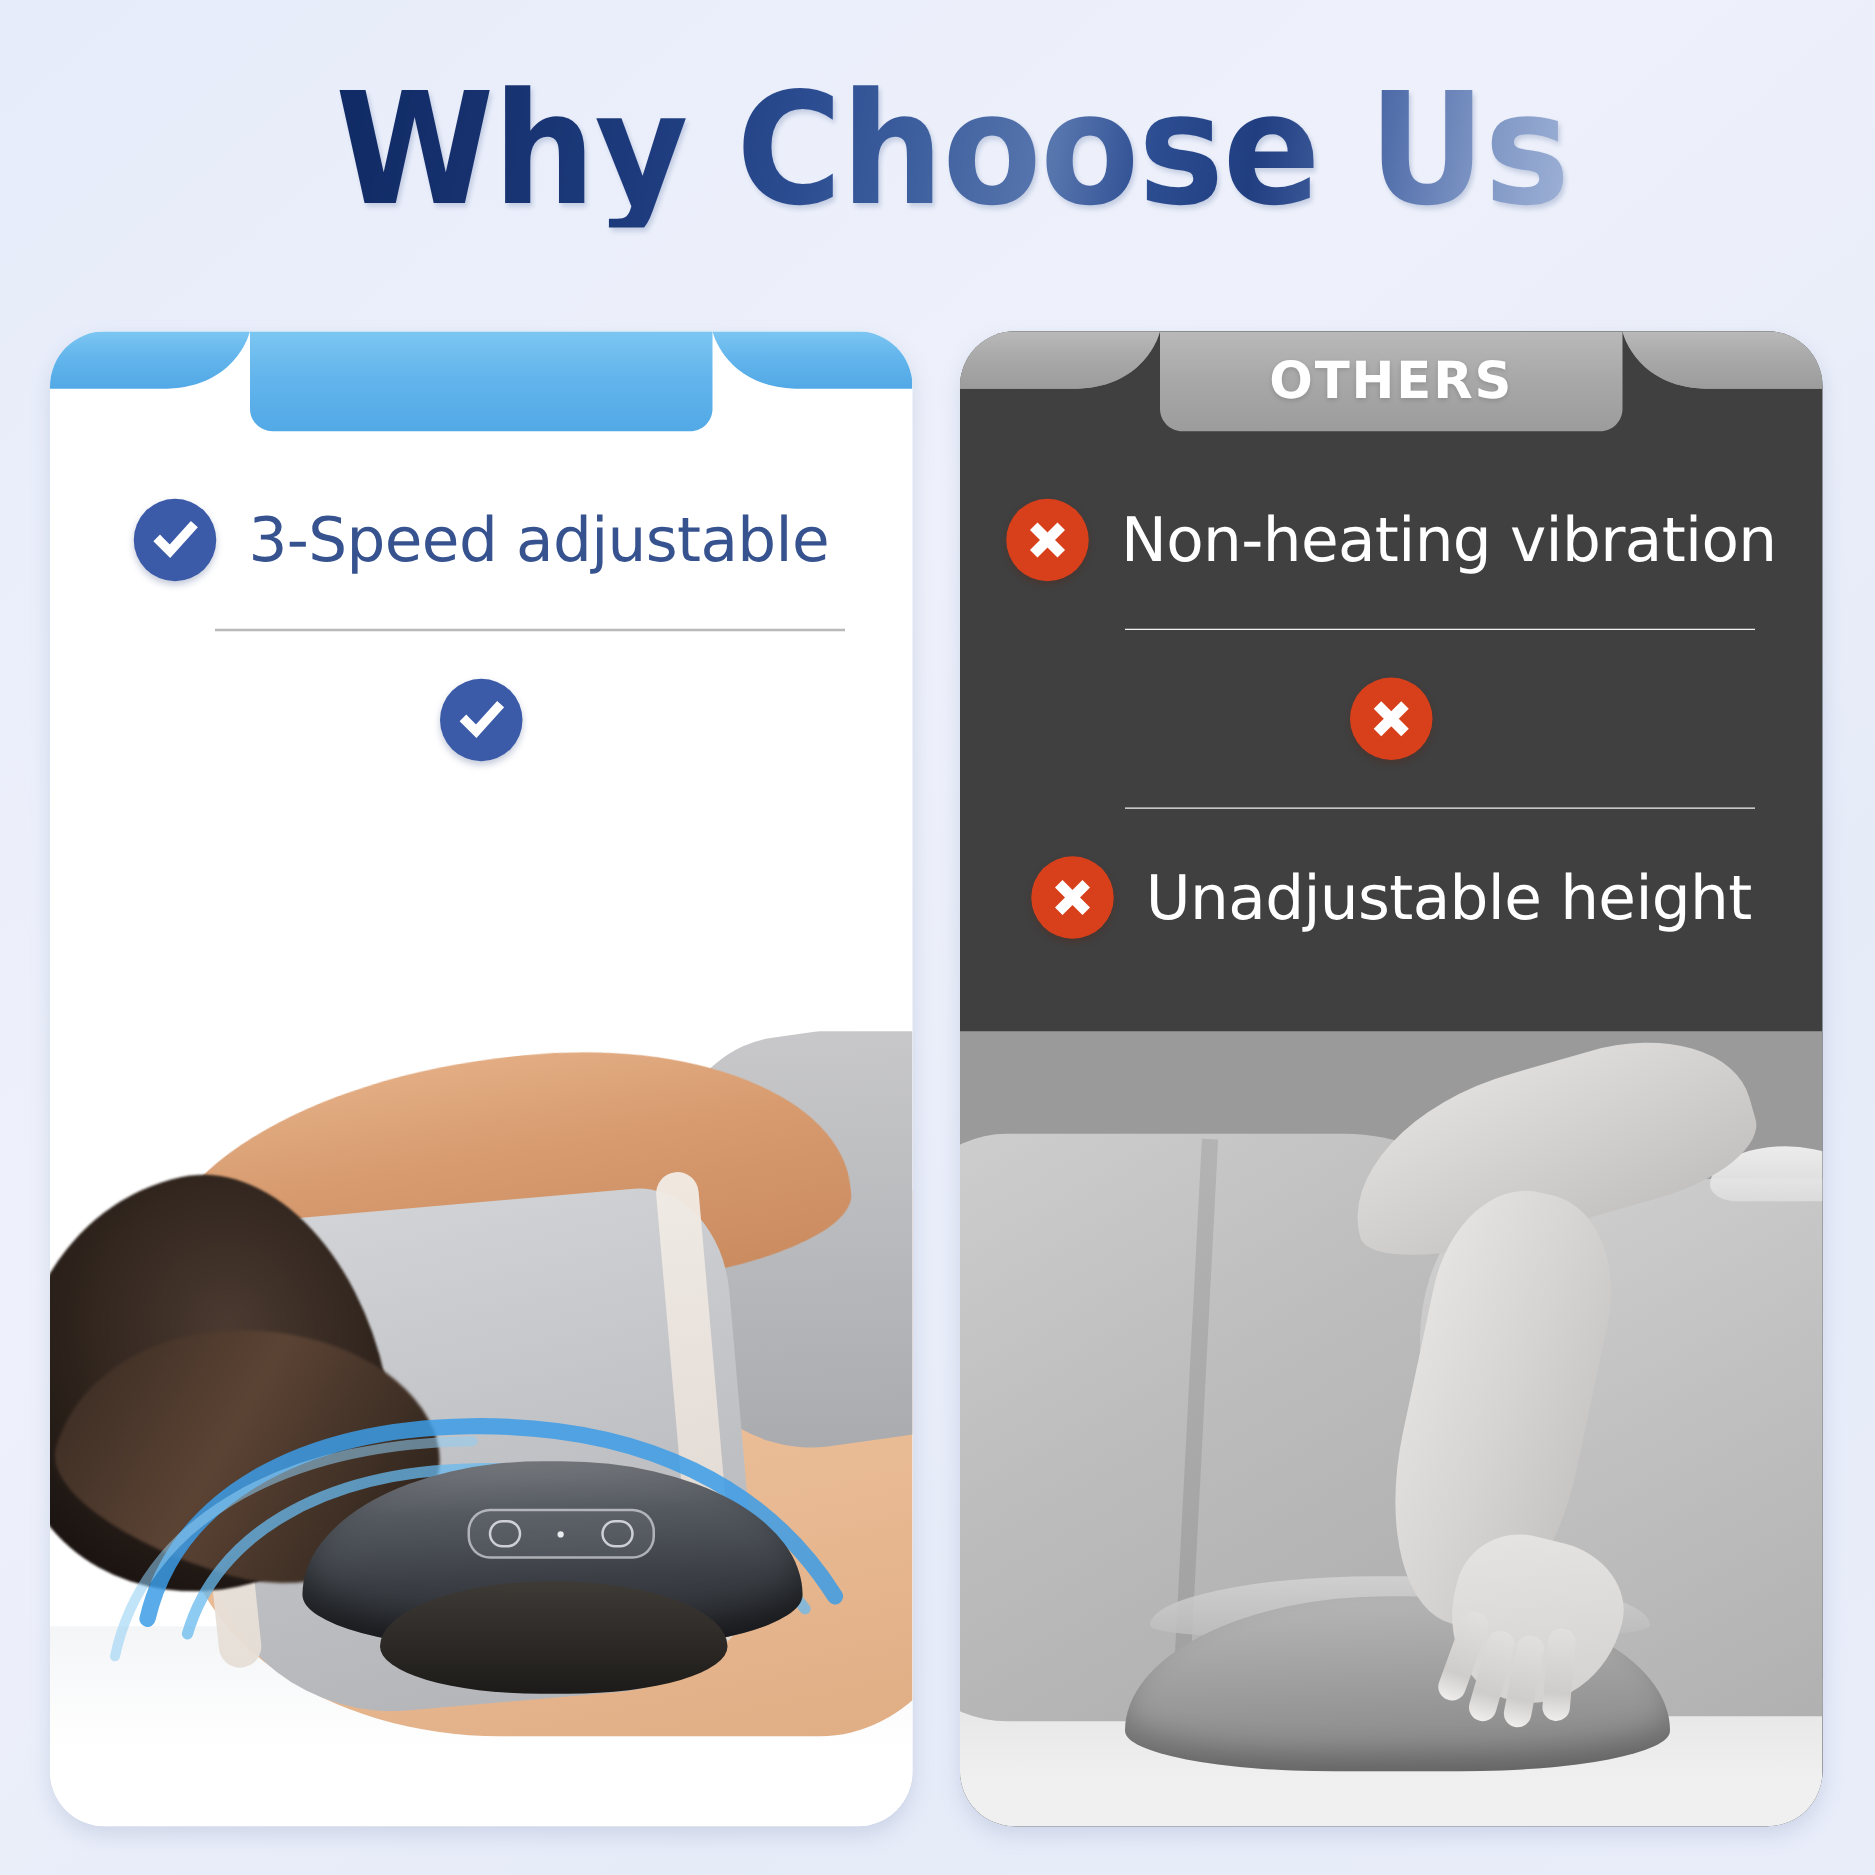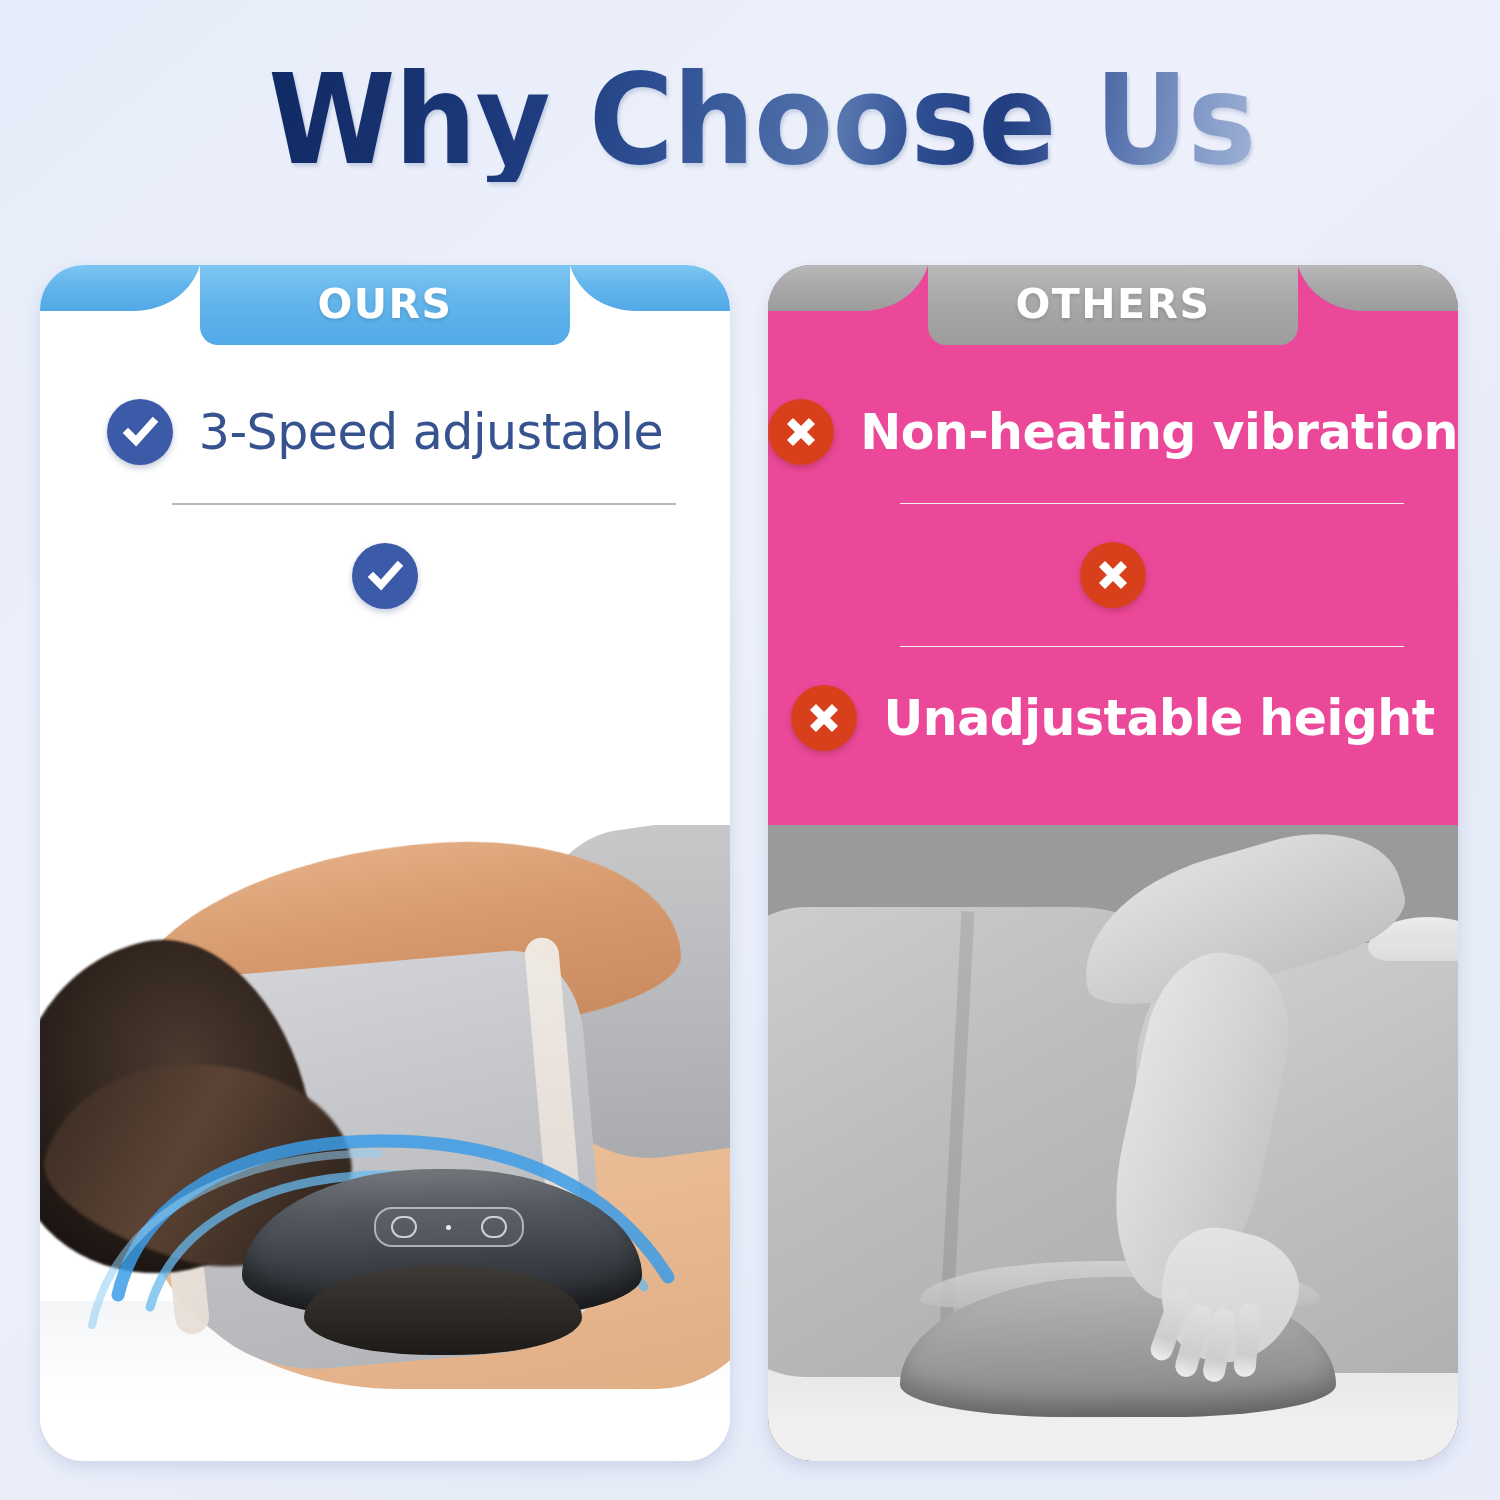--- a/index.html
+++ b/index.html
@@ -41,21 +41,21 @@
   
   .panel {
     position:absolute;
     top:265px;
     width:690px;
     height:1196px;
     border-radius:44px;
     overflow:hidden;
   }
   #panel-ours  { left:40px;  background:#ffffff; box-shadow:0 7px 16px rgba(110,130,175,.22); }
-  #panel-others{ left:768px; background:#ec4899; box-shadow:0 7px 16px rgba(110,130,175,.22); }
+  #panel-others{ left:768px; background:#404040; box-shadow:0 7px 16px rgba(110,130,175,.22); }
 
   
   .tab-band {
     position:absolute; top:0; left:0; width:100%; height:82px;
   }
   .tab-band svg { display:block; width:100%; height:100%; }
   .tab-label {
     position:absolute; top:0; left:0; width:100%; height:78px;
     display:flex; align-items:center; justify-content:center;
     font-size:41px; font-weight:700; letter-spacing:1.5px;
@@ -79,21 +79,21 @@
   .icon-badge.check { background:#3b5aa8; box-shadow:0 3px 6px rgba(40,60,120,.28); }
   .icon-badge.cross { background:#d8401c; box-shadow:0 3px 6px rgba(90,30,10,.28); }
   .icon-badge svg { display:block; }
 
   .feature-label {
     font-size:49px; font-weight:500; letter-spacing:-.5px;
     font-family:"DejaVu Sans", sans-serif;
     white-space:nowrap;
   }
   .ours .feature-label { color:#37538f; }
-  .others .feature-label { color:#ffffff; font-weight:700; }
+  .others .feature-label { color:#ffffff; font-weight:400; }
 
   .divider { height:1px; margin-left:92px; margin-right:14px; }
   .ours .divider   { background:#b9b9b9; }
   .others .divider { background:#f2f2f2; }
 
   
   .photo { position:absolute; left:0; width:100%; overflow:hidden; }
   #photo-ours   { top:560px; height:636px; background:#ffffff; }
   #photo-others { top:560px; height:636px; background:#9a9a9a; }
 
@@ -253,21 +253,20 @@
           <stop offset="0%" stop-color="#7cc6f2"></stop>
           <stop offset="45%" stop-color="#63b5ec"></stop>
           <stop offset="100%" stop-color="#52a9e6"></stop>
         </linearGradient>
       </defs>
       <path d="M160 0 H530 C530 0 540 44 596 46 H690 V0 H0 V46 H94 C150 44 160 0 160 0 Z" fill="#ffffff"></path>
       <path d="M0 0 H690 V46 H596 C540 44 530 0 530 0 H160 C160 0 150 44 94 46 H0 Z" fill="url(#gOurs)"></path>
       <path d="M160 0 H530 V62 C530 72 522 80 512 80 H178 C168 80 160 72 160 62 Z" fill="url(#gOurs)"></path>
     </svg>
   </div>
-  <div class="tab-label">OURS</div>
 
   <div class="features">
 
     <div class="feature-row">
       <span class="icon-badge check">
         <svg width="40" height="40" viewBox="0 0 40 40" aria-hidden="true">
           <path d="M8 21 L16 29 L33 10" stroke="#ffffff" stroke-width="7.5" fill="none" stroke-linecap="square" stroke-linejoin="miter"></path>
         </svg>
       </span>
       <span class="feature-label">3-Speed adjustable</span>

